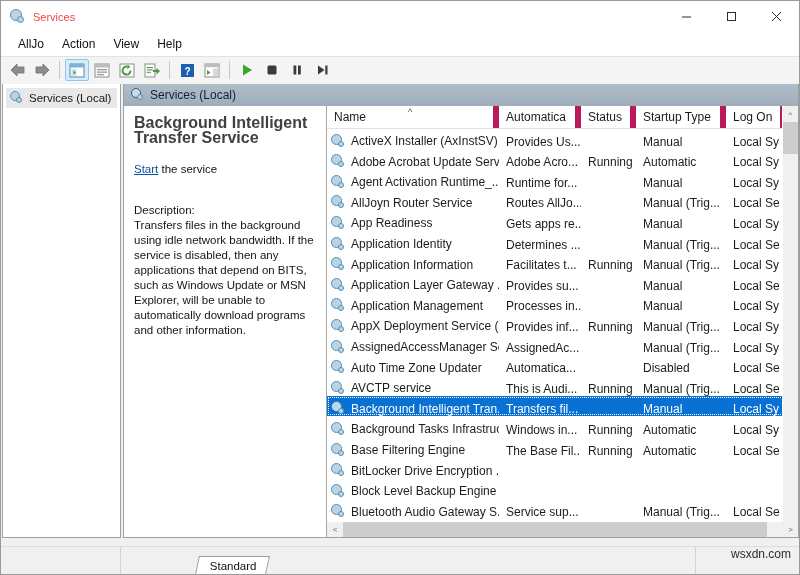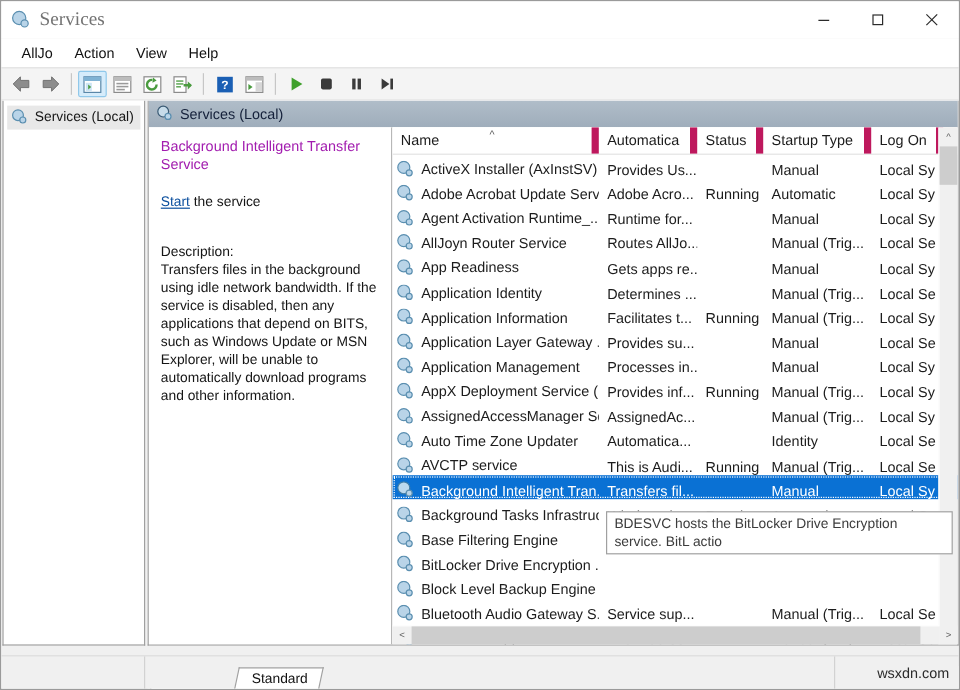--- a/index.html
+++ b/index.html
@@ -35,23 +35,22 @@
   .gear {
     position: absolute;
     border-radius: 50%;
     background: #b9d4e8;
     border: 1.6px solid #5b8fb0;
     box-sizing: border-box;
   }
   .gear.big { width: 12px; height: 12px; left: 0; top: 0; }
   .gear.small { width: 7px; height: 7px; left: 7px; top: 7px; }
   .title-text {
-    font-size: 16px;
-    color: #737373;
-    font-family: Liberation Serif, serif;
+    font-size: 11px;
+    color: #ef4444;
   }
   .winbtns {
     position: absolute;
     right: 0; top: 0;
     height: 31px;
     display: flex;
   }
   .winbtn {
     width: 45px; height: 31px;
     display: flex; align-items: center; justify-content: center;
@@ -177,24 +176,24 @@
     background: #ffffff;
     border-right: 1px solid #a6a6a6;
     box-sizing: border-box;
     padding: 9px 10px 0 10px;
     font-size: 11.5px;
     color: #151515;
     flex: 0 0 auto;
     overflow: hidden;
   }
   .detail-title {
-    font-weight: normal;
-    font-size: 12px;
+    font-weight: bold;
+    font-size: 16px;
     line-height: 15px;
-    color: #a21caf;
+    color: #404040;
     margin-bottom: 16px;
   }
   .detail-action {
     font-size: 11.5px;
     line-height: 16px;
     margin-bottom: 26px;
   }
   .detail-link {
     color: #0b4f9e;
     text-decoration: underline;
@@ -390,21 +389,20 @@
 
   
   .statusbar {
     position: absolute;
     left: 0; bottom: 0;
     width: 798px;
     height: 27px;
     background: #f0f0f0;
     border-top: 1px solid #dcdcdc;
     display: flex;
-    align-items: center;
     margin-top: 20px;
   }
   .status-seg {
     height: 27px;
     border-right: 1px solid #d2d2d2;
     box-sizing: border-box;
   }
   .watermark {
     position: absolute;
     right: 8px;
@@ -736,21 +734,21 @@
               <div class="row">
                 <div class="cell name c-name">
                   <div class="svc-icon">
                     <div class="gear big"></div>
                     <div class="gear small"></div>
                   </div>
                   <span>Auto Time Zone Updater</span>
                 </div>
                 <div class="cell c-desc">Automatica...</div>
                 <div class="cell c-status"></div>
-                <div class="cell c-start">Identity</div>
+                <div class="cell c-start">Disabled</div>
                 <div class="cell c-logon">Local Se</div>
               </div>
               <div class="row">
                 <div class="cell name c-name">
                   <div class="svc-icon">
                     <div class="gear big"></div>
                     <div class="gear small"></div>
                   </div>
                   <span>AVCTP service</span>
                 </div>
@@ -845,21 +843,20 @@
                   </div>
                   <span>Bluetooth Support Service</span>
                 </div>
                 <div class="cell c-desc">The Bluetoo...</div>
                 <div class="cell c-status"></div>
                 <div class="cell c-start">Manual (Trig...</div>
                 <div class="cell c-logon">Local Se</div>
               </div>
             </div>
 
-          <div class="tooltip">BDESVC hosts the BitLocker Drive Encryption service. BitL actio</div>
 
           <div class="vscroll">
             <div class="vs-arrow">^</div>
             <div class="vs-thumb"></div>
             <div class="vs-arrow bottom">∨</div>
           </div>
 
           <div class="hscroll">
             <div class="hs-arrow">&lt;</div>
             <div class="hs-thumb"></div>

